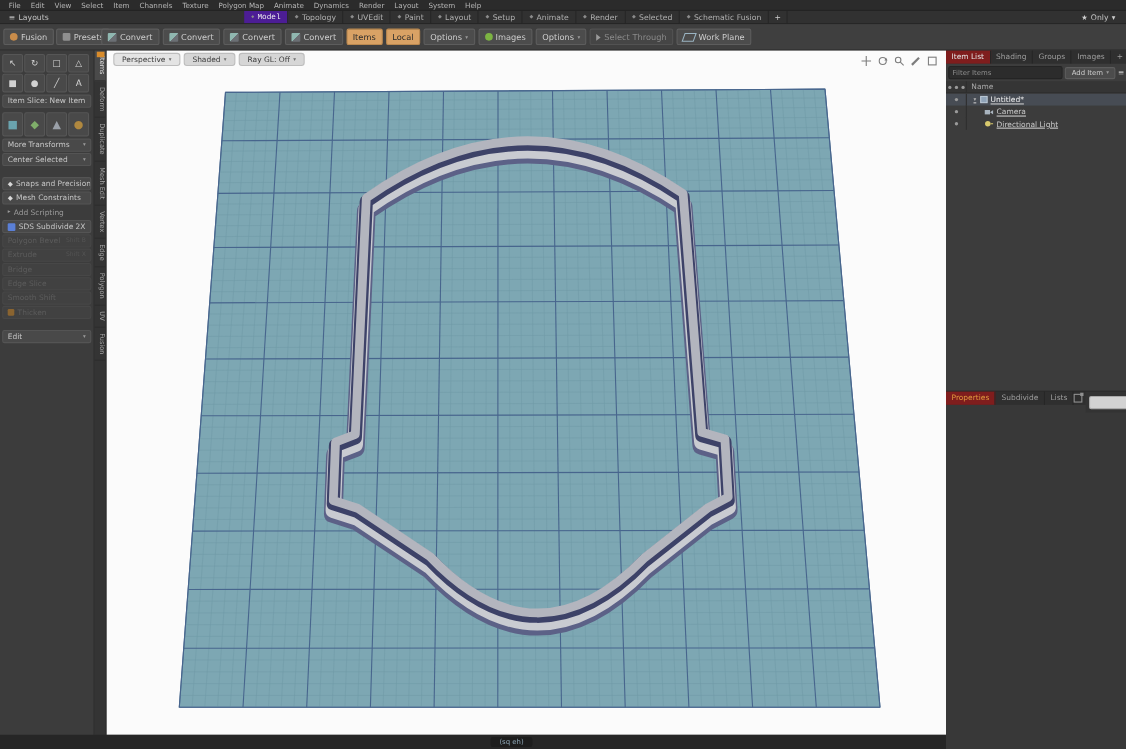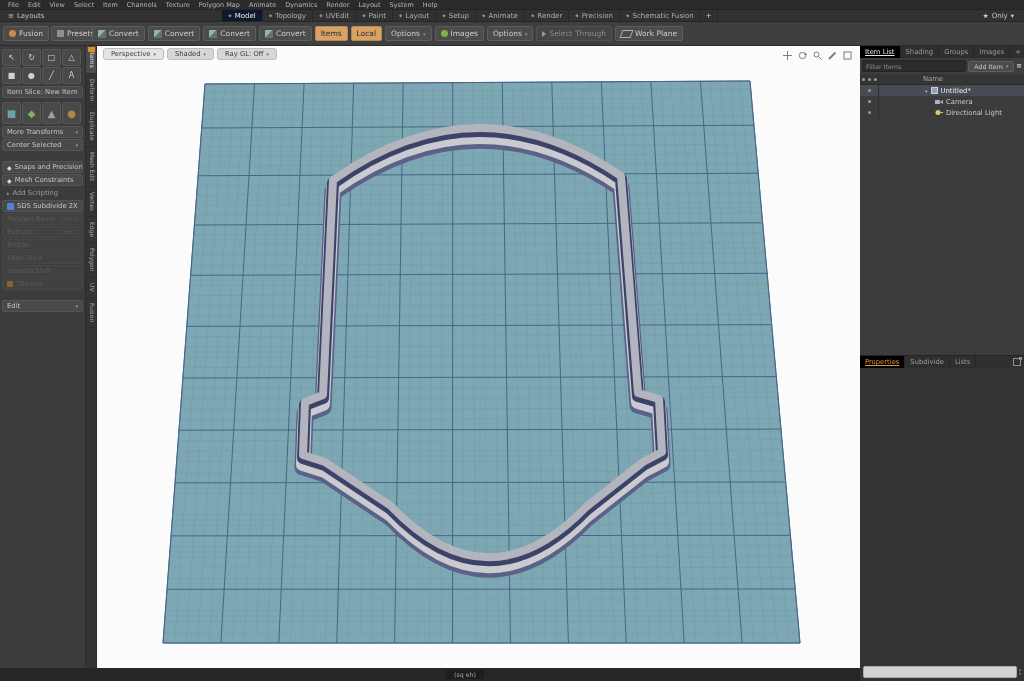--- a/index.html
+++ b/index.html
@@ -11,21 +11,21 @@
     display:flex;align-items:center;gap:9px;padding:0 8px;box-sizing:border-box;
     font-size:6.5px;color:#b5b5b5;border-bottom:1px solid #232323;}
   .menu-item{cursor:default;white-space:nowrap;}
   .layoutbar{position:absolute;left:0;top:10px;width:100%;height:12px;background:#313131;
     display:flex;align-items:center;font-size:7px;border-bottom:1px solid #262626;box-sizing:border-box;}
   .layouts-btn{display:flex;align-items:center;gap:3px;padding:0 8px;color:#c2c2c2;}
   .ltabs{display:flex;align-items:stretch;margin-left:170px;height:100%;}
   .ltab{display:flex;align-items:center;gap:3px;padding:0 6px;color:#b0b0b0;
     border-right:1px solid #272727;white-space:nowrap;}
   .ltab .dia{font-size:4.5px;color:#8b8b8b;font-style:normal;}
-  .ltab.active{background:#0f172a;color:#efefef;}
+  .ltab.active{background:#4c1d95;color:#efefef;font-family:Liberation Mono, monospace;}
   .ltab.add{padding:0 5px;color:#d0d0d0;}
   .only{margin-left:auto;display:flex;align-items:center;gap:3px;padding:0 10px;color:#c4c4c4;}
   .only i{font-style:normal;color:#cfcfcf;font-size:6.5px;}
   
   .toolbar{position:absolute;left:0;top:22px;width:100%;height:24px;background:#3f3f3f;
     display:flex;align-items:center;border-bottom:1px solid #2a2a2a;box-sizing:border-box;font-size:7.5px;}
   .tb-left{width:92px;display:flex;gap:2px;padding-left:3px;box-sizing:border-box;flex:none;}
   .btn{display:flex;align-items:center;gap:3px;height:15px;padding:0 5px;background:#4c4c4c;
     border:1px solid #5d5d5d;border-radius:2px;color:#cccccc;white-space:nowrap;box-sizing:border-box;}
   .btn i{font-style:normal;}
@@ -76,43 +76,43 @@
   .vp-pill.first{background:#e4e4e4;}
   .vp-pill .arr{font-size:5px;color:#6f6f6f;}
   .vp-controls{position:absolute;right:8px;top:4px;display:flex;gap:5px;z-index:2;}
   .vp-ic{display:flex;align-items:center;justify-content:center;width:10px;height:10px;}
   
   .rightpanel{position:absolute;left:860px;top:46px;right:0;bottom:0;background:#383838;
     display:flex;flex-direction:column;box-sizing:border-box;font-size:6.8px;}
   .il-section{height:309px;display:flex;flex-direction:column;border-bottom:1px solid #242424;}
   .panel-tabs{height:12px;background:#2f2f2f;display:flex;align-items:stretch;flex:none;}
   .ptab{display:flex;align-items:center;padding:0 5px;color:#9d9d9d;border-right:1px solid #262626;white-space:nowrap;}
-  .ptab.active{background:#000000;color:#e3e3e3;text-decoration:underline;}
+  .ptab.active{background:#7f1d1d;color:#e3e3e3;}
   .ptab.active.orange-text{color:#e09a3e;}
   .panel-tabs .tail{margin-left:auto;display:flex;align-items:center;gap:3px;padding-right:3px;color:#9a9a9a;}
   .expicon{position:relative;width:6px;height:6px;border:1px solid #909090;display:inline-block;}
   .expicon::after{content:"";position:absolute;right:-2px;top:-2px;width:3px;height:3px;background:#909090;}
   .il-filter{height:14px;display:flex;align-items:center;gap:2px;padding:1px 2px;flex:none;background:#3d3d3d;}
   .filter-input{flex:1;height:10px;background:#2c2c2c;border:1px solid #242424;border-radius:2px;
     color:#cfcfcf;font-size:6.3px;padding:0 3px;font-family:"DejaVu Sans",sans-serif;min-width:0;}
   .filter-input::placeholder{color:#8d8d8d;}
   .additem{height:11px;font-size:6.3px;}
   .il-colhead{height:10px;display:flex;align-items:center;background:#353535;border-bottom:1px solid #2b2b2b;flex:none;color:#a8a8a8;}
   .gutter{width:18px;display:flex;align-items:center;justify-content:space-around;border-right:1px solid #2e2e2e;align-self:stretch;flex:none;}
   .gdot{width:3px;height:3px;border-radius:50%;background:#9a9a9a;}
-  .il-tree{flex:1;background:#3c3c3c;overflow:hidden;}
+  .il-tree{flex:1;background:#3c3c3c;overflow:hidden;text-decoration:underline;}
   .tree-row{height:11px;display:flex;align-items:center;}
   .tree-row.selected .row-label{color:#f2f2f2;}
   .tree-row.selected{background:#474c54;}
-  .row-main{display:flex;align-items:center;gap:3px;padding-left:4px;margin-left:40px;}
+  .row-main{display:flex;align-items:center;gap:3px;padding-left:4px;}
   .row-label{color:#c9c9c9;white-space:nowrap;}
   .disc{font-size:5px;color:#b0b0b0;}
   .ind1{padding-left:6px;}
   .ind2{padding-left:16px;}
-  .props-section{flex:1;display:flex;flex-direction:column;}
+  .props-section{flex:1;display:flex;flex-direction:row;}
   .props-body{flex:1;background:#333333;}
   .props-input-row{height:15px;display:flex;align-items:center;gap:2px;padding:2px 3px;background:#333333;flex:none;}
   .props-input{flex:1;height:10px;background:#d3d3d3;border:1px solid #aaaaaa;border-radius:2px;
     font-size:6.3px;padding:0 3px;color:#333;font-family:"DejaVu Sans",sans-serif;min-width:0;}
   .stepper{display:flex;flex-direction:column;justify-content:center;color:#9a9a9a;font-size:4px;line-height:4px;}
   
   .bottombar{position:absolute;left:0;bottom:0;width:860px;height:13px;background:#262626;
     display:flex;align-items:center;}
   .status-pill{position:absolute;left:446px;padding:1px 8px;background:#1d1d1d;border-radius:2px;
     color:#8fa8b8;font-size:6.3px;}
@@ -172,21 +172,21 @@
       <span class="ltab">
           <i class="dia">◆</i>
           <span>Animate</span>
         </span>
       <span class="ltab">
           <i class="dia">◆</i>
           <span>Render</span>
         </span>
       <span class="ltab">
           <i class="dia">◆</i>
-          <span>Precision</span>
+          <span>Selected</span>
         </span>
       <span class="ltab">
           <i class="dia">◆</i>
           <span>Schematic Fusion</span>
         </span>
       <span class="ltab add">+</span>
     </div>
     <span class="only">
       <i>★</i>
       <span>Only</span>

